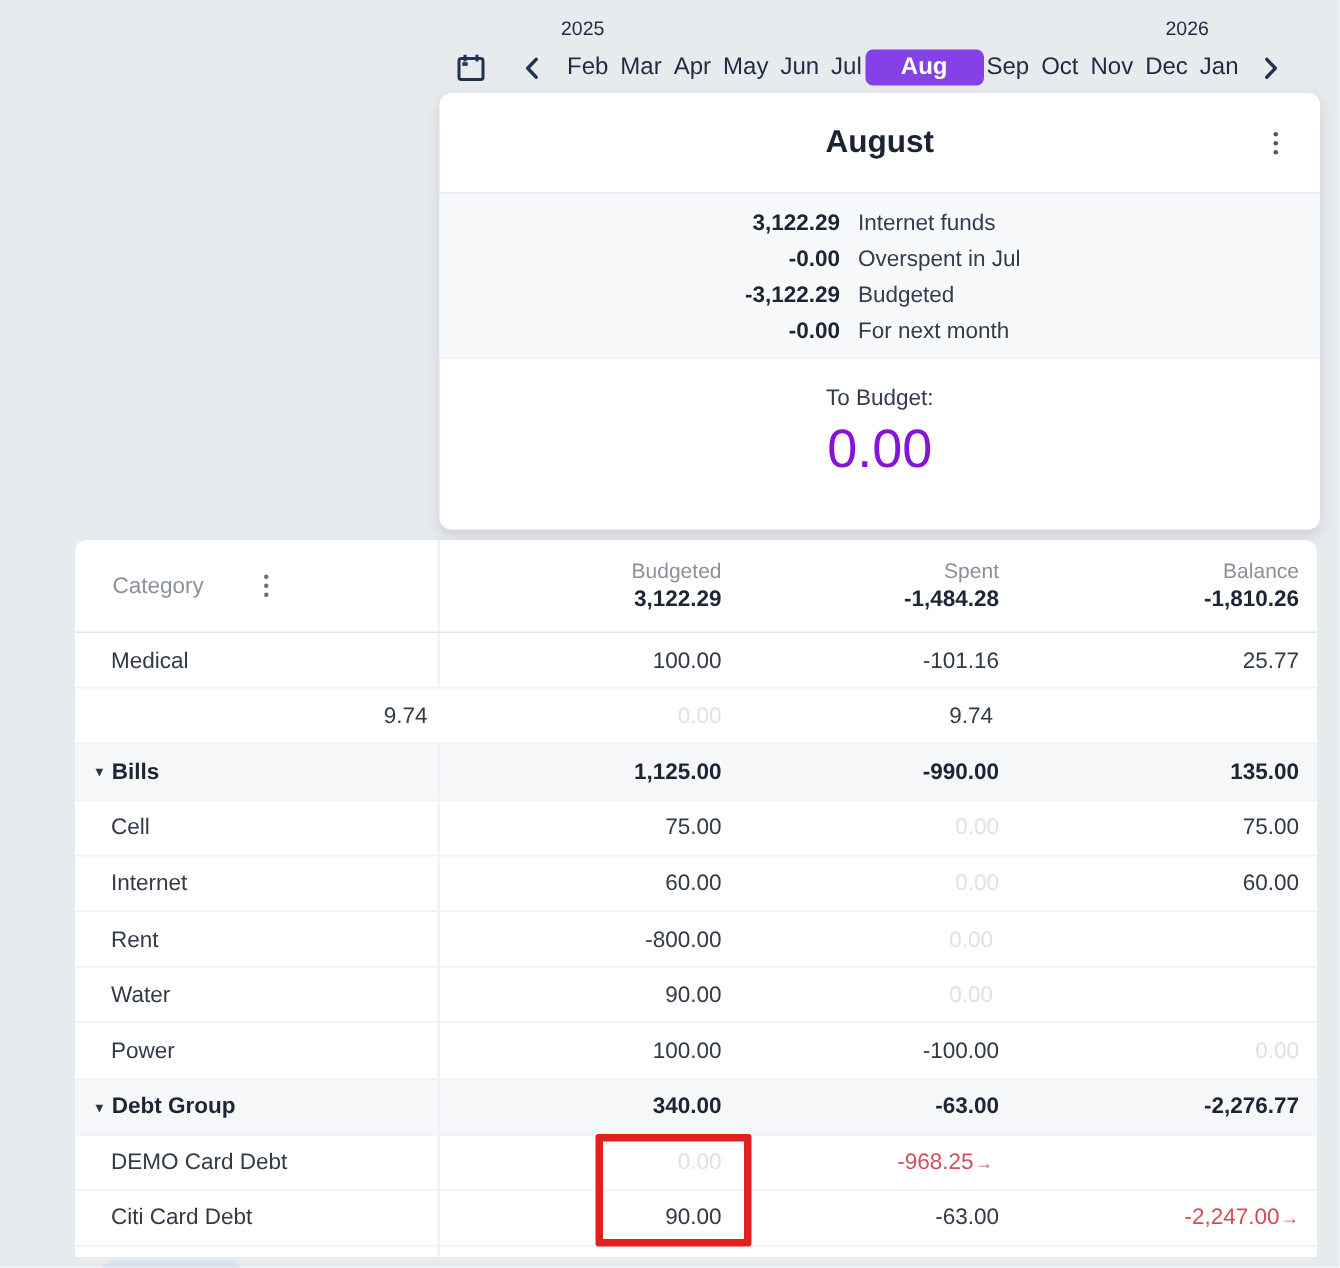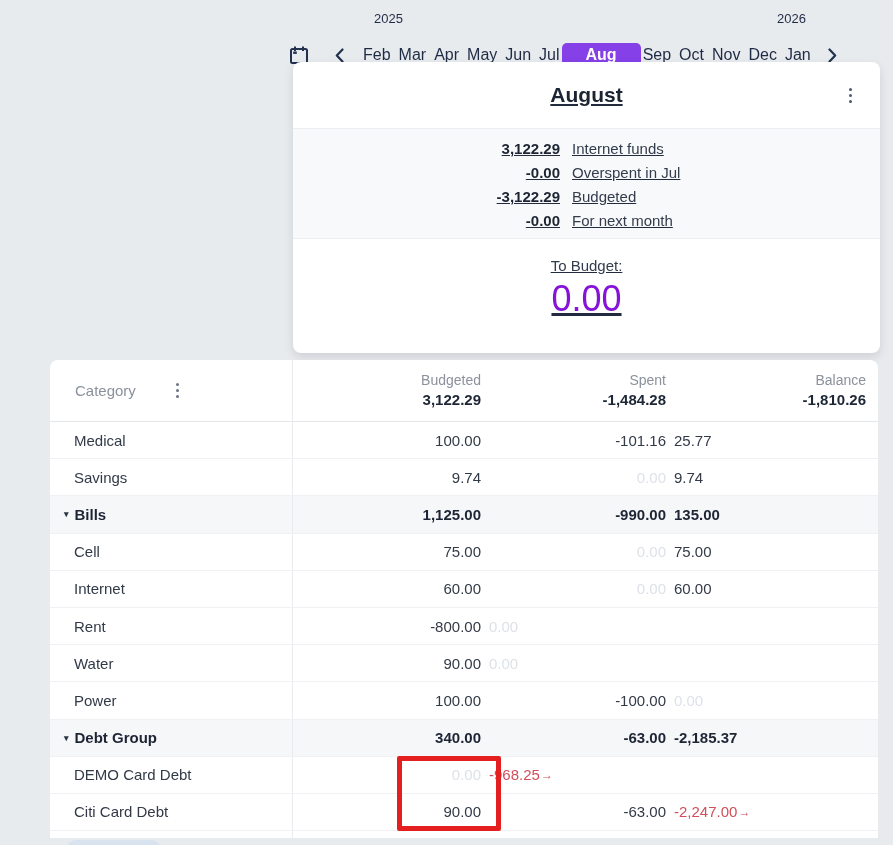--- a/index.html
+++ b/index.html
@@ -6,33 +6,32 @@
   body{
     width:893px;height:845px;position:relative;overflow:hidden;
     background:#e8ebee;
     font-family:"Liberation Sans",sans-serif;
     color:#222c3e;
   }
   
   .year-label{position:absolute;top:11px;font-size:13px;font-weight:400;color:#1f2a44;}
   #year-left{left:374px;}
   #year-right{left:777px;}
-  .nav-row{position:absolute;left:288px;top:27px;display:flex;align-items:center;}
+  .nav-row{position:absolute;left:303px;top:27px;display:flex;align-items:center;}
   .cal-btn{width:22px;height:24px;display:flex;align-items:center;justify-content:center;cursor:pointer;}
   .chev-btn{width:14px;height:24px;display:flex;align-items:center;justify-content:center;cursor:pointer;margin:0 14px 0 22px;}
   .chev-btn.right{margin:0 0 0 12px;}
   .months{display:flex;align-items:center;gap:2px;}
   .month{font-size:16px;color:#1f2a44;padding:2px 3px;border-radius:5px;cursor:pointer;line-height:20px;}
-  .month.selected{background:#8540e8;color:#ffffff;font-weight:700;padding:2px 24px;margin:16px -3px;}
+  .month.selected{background:#8540e8;color:#ffffff;font-weight:700;padding:2px 24px;margin:6px -3px;}
   
   .card{
     position:absolute;left:293px;top:62px;width:587px;height:291px;
     background:#ffffff;border-radius:8px;
     box-shadow:0 4px 10px rgba(40,50,70,.14);
-    text-decoration:underline;
   }
   .card-header{height:66px;display:flex;align-items:center;justify-content:center;position:relative;}
   .card-title{font-size:21px;font-weight:700;color:#1b2433;}
   .kebab{position:absolute;right:26px;top:24px;display:flex;flex-direction:column;gap:3px;align-items:center;cursor:pointer;padding:2px;}
   .kebab i{width:3px;height:3px;border-radius:50%;background:#4c586e;display:block;}
   .summary{
     background:#f8f9fa;border-top:1px solid #eceef1;border-bottom:1px solid #eceef1;
     height:111px;box-sizing:border-box;padding:8px 0 0 0;
   }
   .summary-row{display:grid;grid-template-columns:267px 1fr;column-gap:12px;line-height:24px;font-size:15px;}
@@ -56,21 +55,21 @@
   .col-head{display:flex;flex-direction:column;justify-content:center;align-items:flex-end;height:100%;padding-right:8px;box-sizing:border-box;}
   .col-head.balance{padding-right:12px;}
   .col-label{font-size:14px;color:#8b919c;line-height:19px;}
   .col-total{font-size:15px;font-weight:700;color:#1d2635;line-height:20px;}
   .row{height:37.2px;border-bottom:1px solid #f0f1f4;box-sizing:border-box;font-size:15px;color:#323a47;}
   .row .cat-cell{padding-left:24px;}
   .row.group{background:#f6f7f9;font-weight:700;color:#1d2534;}
   .row.group .cat-cell{padding-left:14px;}
   .tri{font-size:9px;margin-right:6px;color:#2b3442;}
   .num{text-align:right;padding-right:8px;}
-  .num.balance{padding-right:12px;display:flex;align-items:center;}
+  .num.balance{padding-right:12px;display:flex;justify-content:flex-end;align-items:center;}
   .faded{color:#dee2e8;}
   .red{color:#d14f5b;}
   .arrow{font-size:12px;margin-left:1px;line-height:12px;}
   .partial-row{height:7px;}
   
   .highlight-box{
     position:absolute;left:347px;top:396px;width:104px;height:75px;
     border:5px solid #e3201f;border-radius:2px;box-sizing:border-box;pointer-events:none;
   }
   
@@ -184,23 +183,20 @@
         <div class="cat-cell">
           <span>Medical</span>
         </div>
         <div class="num">100.00</div>
         <div class="num">-101.16</div>
         <div class="num balance">
           <span>25.77</span>
         </div>
       </div>
       <div class="grid-row row">
-        <div class="cat-cell">
-          <span>Savings</span>
-        </div>
         <div class="num">9.74</div>
         <div class="num faded">0.00</div>
         <div class="num balance">
           <span>9.74</span>
         </div>
       </div>
       <div class="grid-row row group">
         <div class="cat-cell">
           <span class="tri">▾</span>
           <span>Bills</span>
@@ -260,21 +256,21 @@
         </div>
       </div>
       <div class="grid-row row group">
         <div class="cat-cell">
           <span class="tri">▾</span>
           <span>Debt Group</span>
         </div>
         <div class="num">340.00</div>
         <div class="num">-63.00</div>
         <div class="num balance">
-          <span>-2,185.37</span>
+          <span>-2,276.77</span>
         </div>
       </div>
       <div class="grid-row row">
         <div class="cat-cell">
           <span>DEMO Card Debt</span>
         </div>
         <div class="num faded">0.00</div>
         <div class="num balance red">
           <span>-968.25</span>
           <span class="arrow">→</span>

